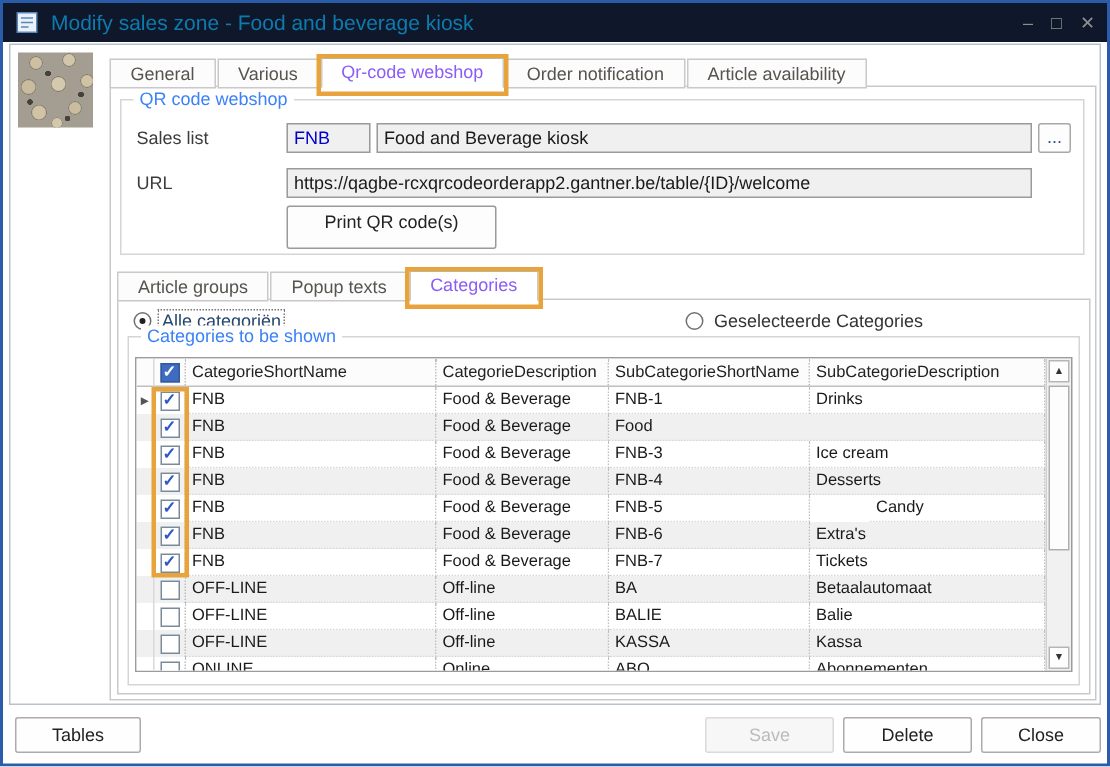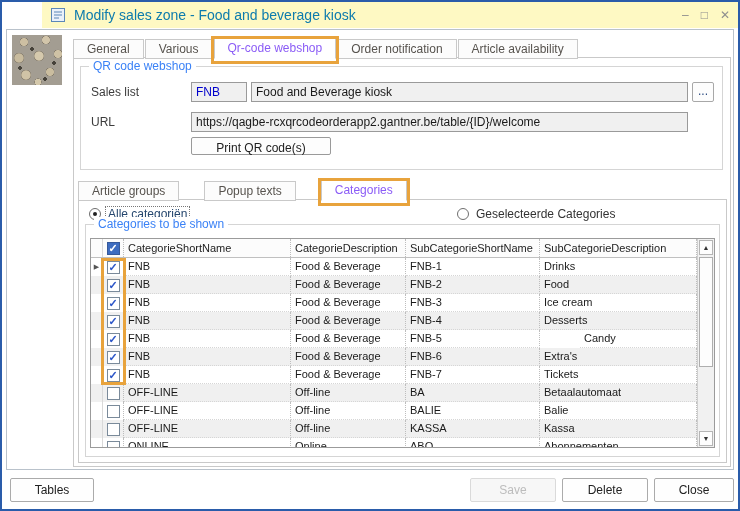--- a/index.html
+++ b/index.html
@@ -3,21 +3,21 @@
 <meta charset="utf-8">
 <style>
   * { box-sizing: border-box; margin: 0; padding: 0; }
   html,body { width: 740px; height: 511px; overflow: hidden; background:#fff;
               font-family: "Liberation Sans", sans-serif; }
   .window { position: relative; width: 740px; height: 511px;
             border: 2px solid #2a5caa; background: #fff; }
 
   
   .titlebar { position:absolute; left:0; top:0; right:0; height:26px;
-              display:flex; align-items:center; padding:0 8px; background:#fef9c3;margin-left:40px; }
+              display:flex; align-items:center; padding:0 8px; background:#0f172a; }
   .win-icon { width:16px; height:16px; flex:0 0 16px; }
   .win-title { margin-left:8px; font-size:14px; color:#0d7bad; white-space:nowrap; }
   .win-controls { margin-left:auto; display:flex; gap:12px; color:#8f8f8f;
                   font-size:12px; line-height:12px; }
   .win-controls span { cursor:default; }
 
   
   .main-panel { position:absolute; left:4px; right:4px; top:27px; bottom:39px;
                 border:1px solid #b9c2cb; background:#fff; }
   .thumb { position:absolute; left:5px; top:5px; width:50px; height:50px;
@@ -57,26 +57,26 @@
   
   #qr-group { left:6px; top:8px; right:7px; height:104px; }
   .lbl { position:absolute; font-size:12px; color:#3c3c3c; }
   .txtbox { position:absolute; height:20px; border:1px solid #9a9a9a; background:#f0f0f0;
             font-size:12px; line-height:18px; padding:0 4px; color:#1a1a1a;
             white-space:nowrap; overflow:hidden; }
   .code { color:#0000cc; }
   .browse-btn { position:absolute; width:22px; height:20px; border:1px solid #a8a8a8;
                 background:#fdfdfd; border-radius:2px; font-size:12px; text-align:center;
                 line-height:16px; color:#2a4a80; cursor:default; }
-  .print-btn { position:absolute; left:110px; top:70px; width:140px; height:18px;
+  .print-btn { position:absolute; left:110px; top:70px; width:140px; height:29px;
                border:1px solid #9a9a9a; background:#fdfdfd; border-radius:2px;
                font-size:12px; color:#222; text-align:center; line-height:20px; cursor:default; }
 
   
-  #sub-tabs { left:4px; top:119px;gap:24px; }
+  #sub-tabs { left:4px; top:119px; }
   .subpage { position:absolute; left:4px; top:141px; right:3px; bottom:3px;
              border:1px solid #c9c9c9; background:#fff; }
 
   .radio-item { position:absolute; top:7px; display:flex; align-items:center; gap:5px; }
   .radio-circle { width:12px; height:12px; border:1px solid #6f6f6f; border-radius:50%;
                   background:#fff; position:relative; flex:0 0 12px; }
   .radio-circle.on::after { content:""; position:absolute; left:3px; top:3px; width:4px;
                   height:4px; border-radius:50%; background:#222; }
   .radio-label { font-size:12px; color:#333; padding:0 2px; }
   .radio-label.focus { outline:1px dotted #777; color:#26476e; }
@@ -214,21 +214,20 @@
                     <div class="c-txt" style="width: 134px; flex: 0 0 134px;">FNB-1</div>
                     <div class="c-txt" style="flex: 1 1 0%;">Drinks</div>
                   </div>
                   <div class="g-row alt">
                     <div class="c-sel"></div>
                     <div class="c-chk">
                       <span class="cb checked"></span>
                     </div>
                     <div class="c-txt" style="width: 167px; flex: 0 0 167px;">FNB</div>
                     <div class="c-txt" style="width: 115px; flex: 0 0 115px;">Food &amp; Beverage</div>
-                    <div class="c-txt" style="width: 134px; flex: 0 0 134px;">FNB-2</div>
                     <div class="c-txt" style="flex: 1 1 0%;">Food</div>
                   </div>
                   <div class="g-row">
                     <div class="c-sel"></div>
                     <div class="c-chk">
                       <span class="cb checked"></span>
                     </div>
                     <div class="c-txt" style="width: 167px; flex: 0 0 167px;">FNB</div>
                     <div class="c-txt" style="width: 115px; flex: 0 0 115px;">Food &amp; Beverage</div>
                     <div class="c-txt" style="width: 134px; flex: 0 0 134px;">FNB-3</div>

